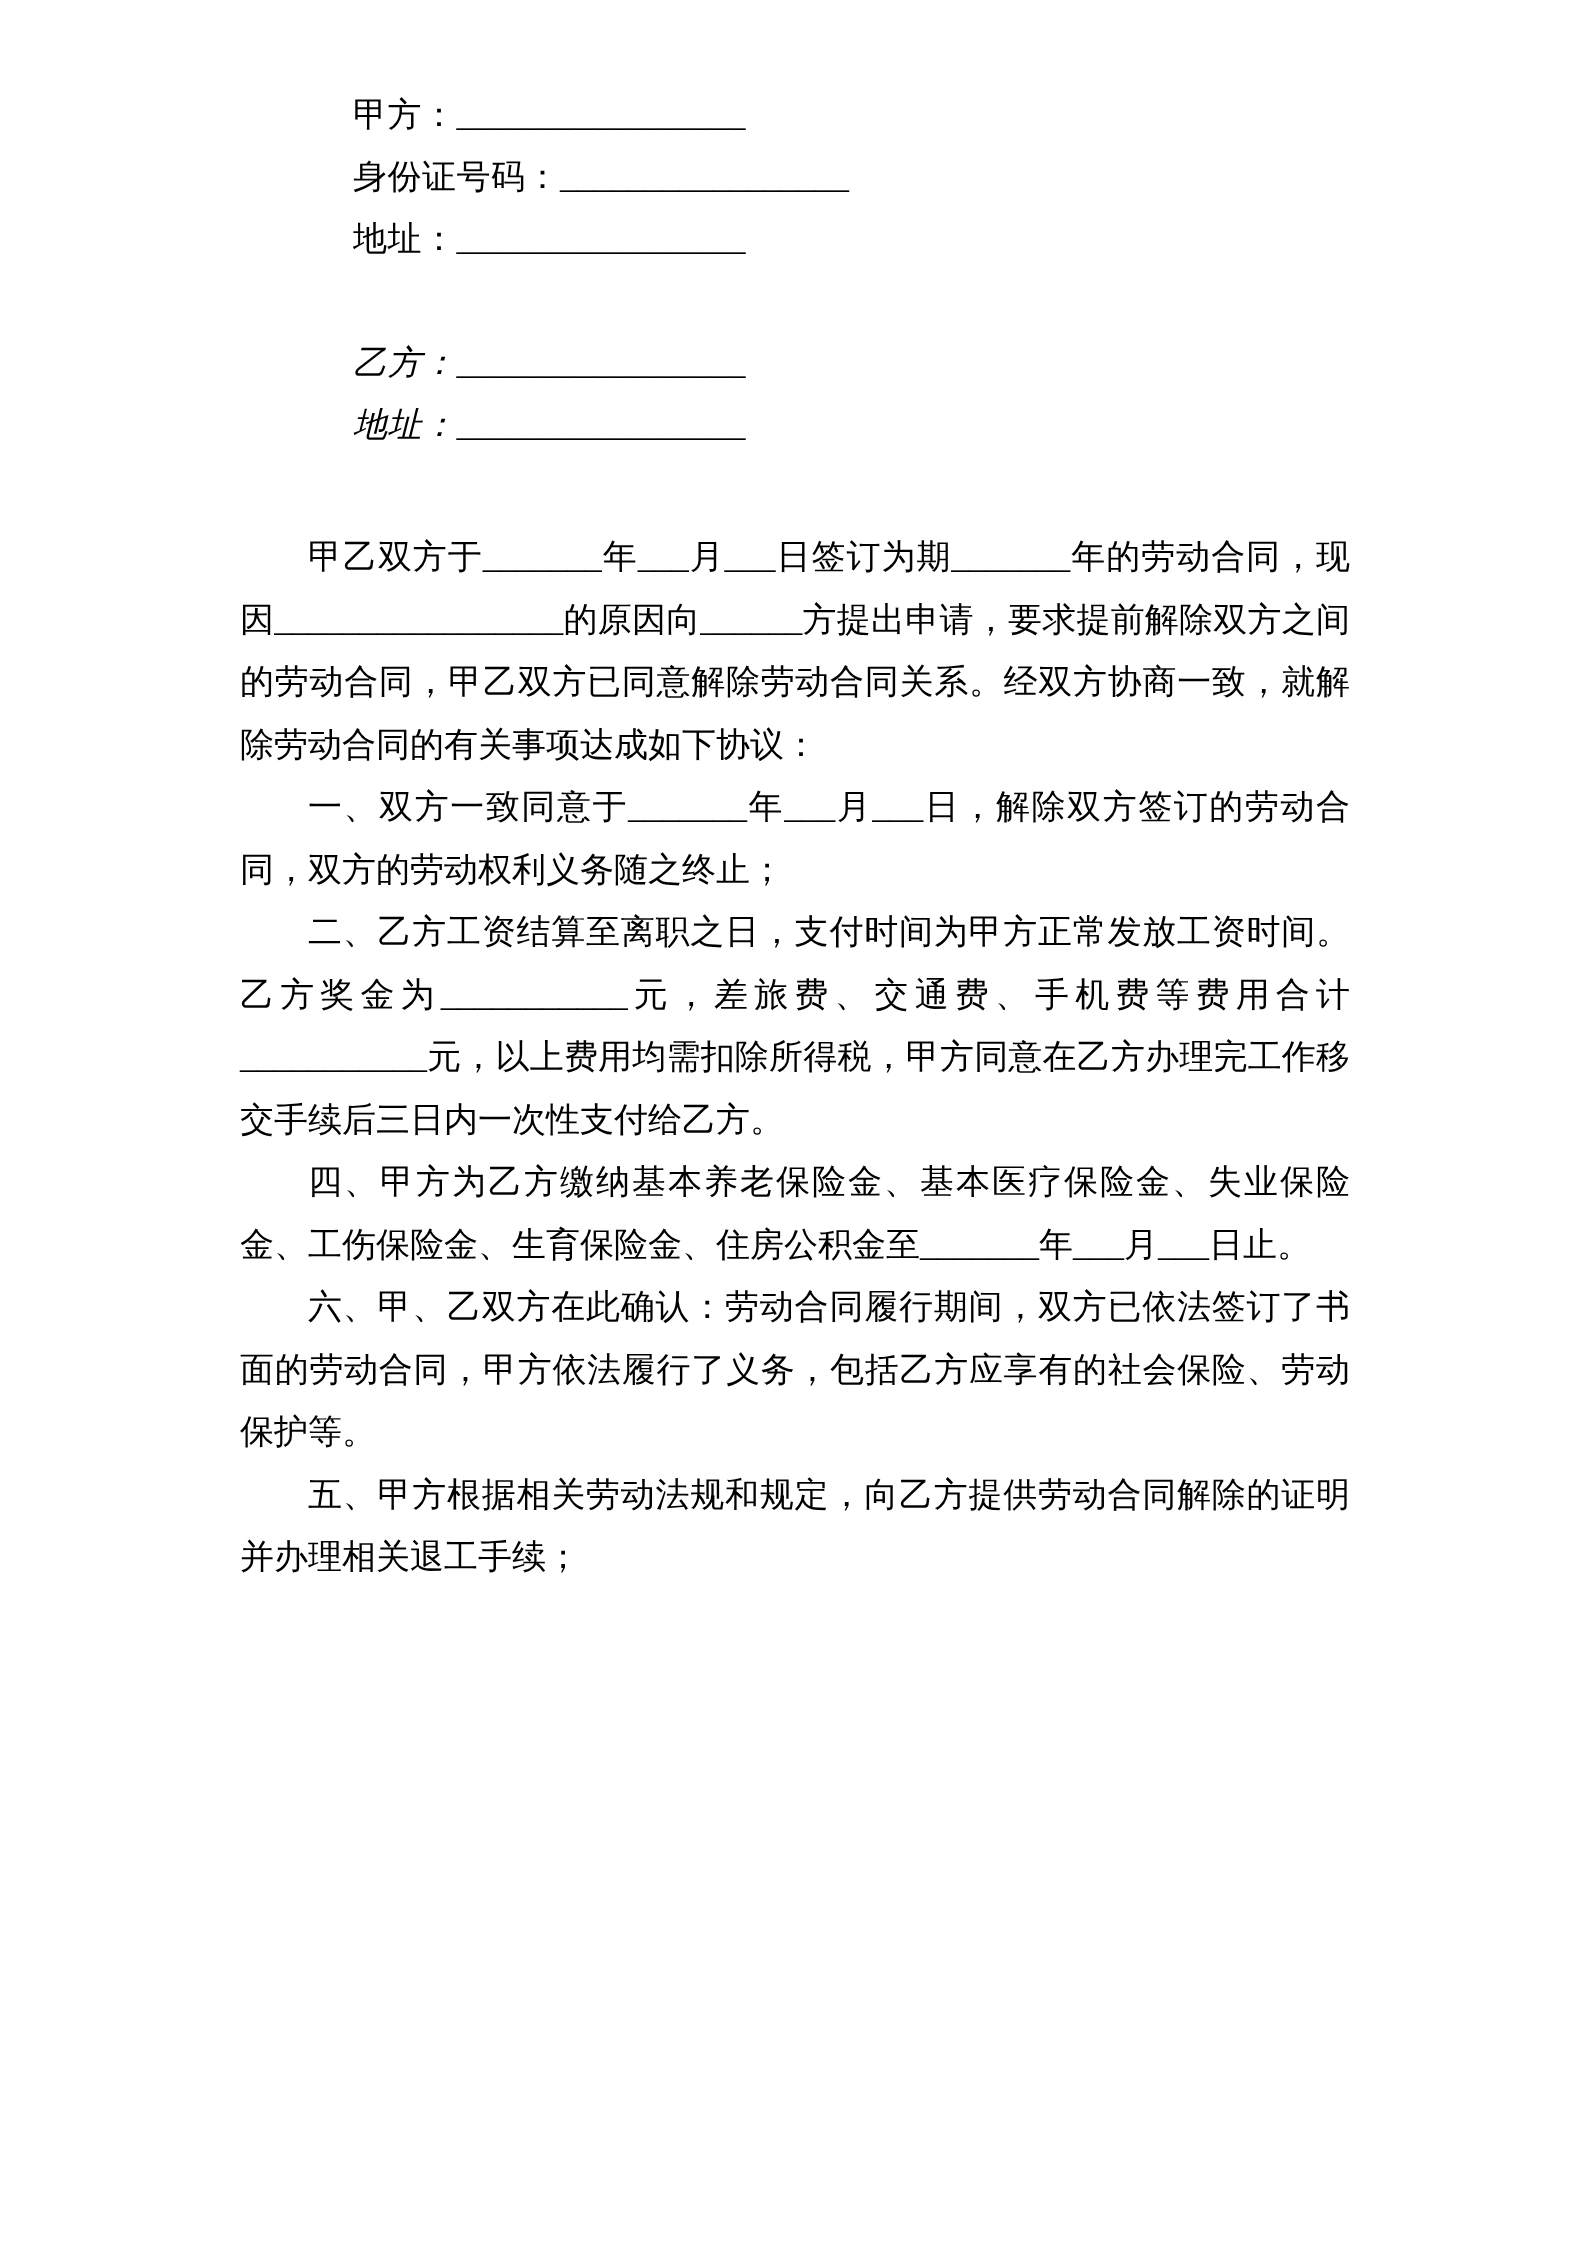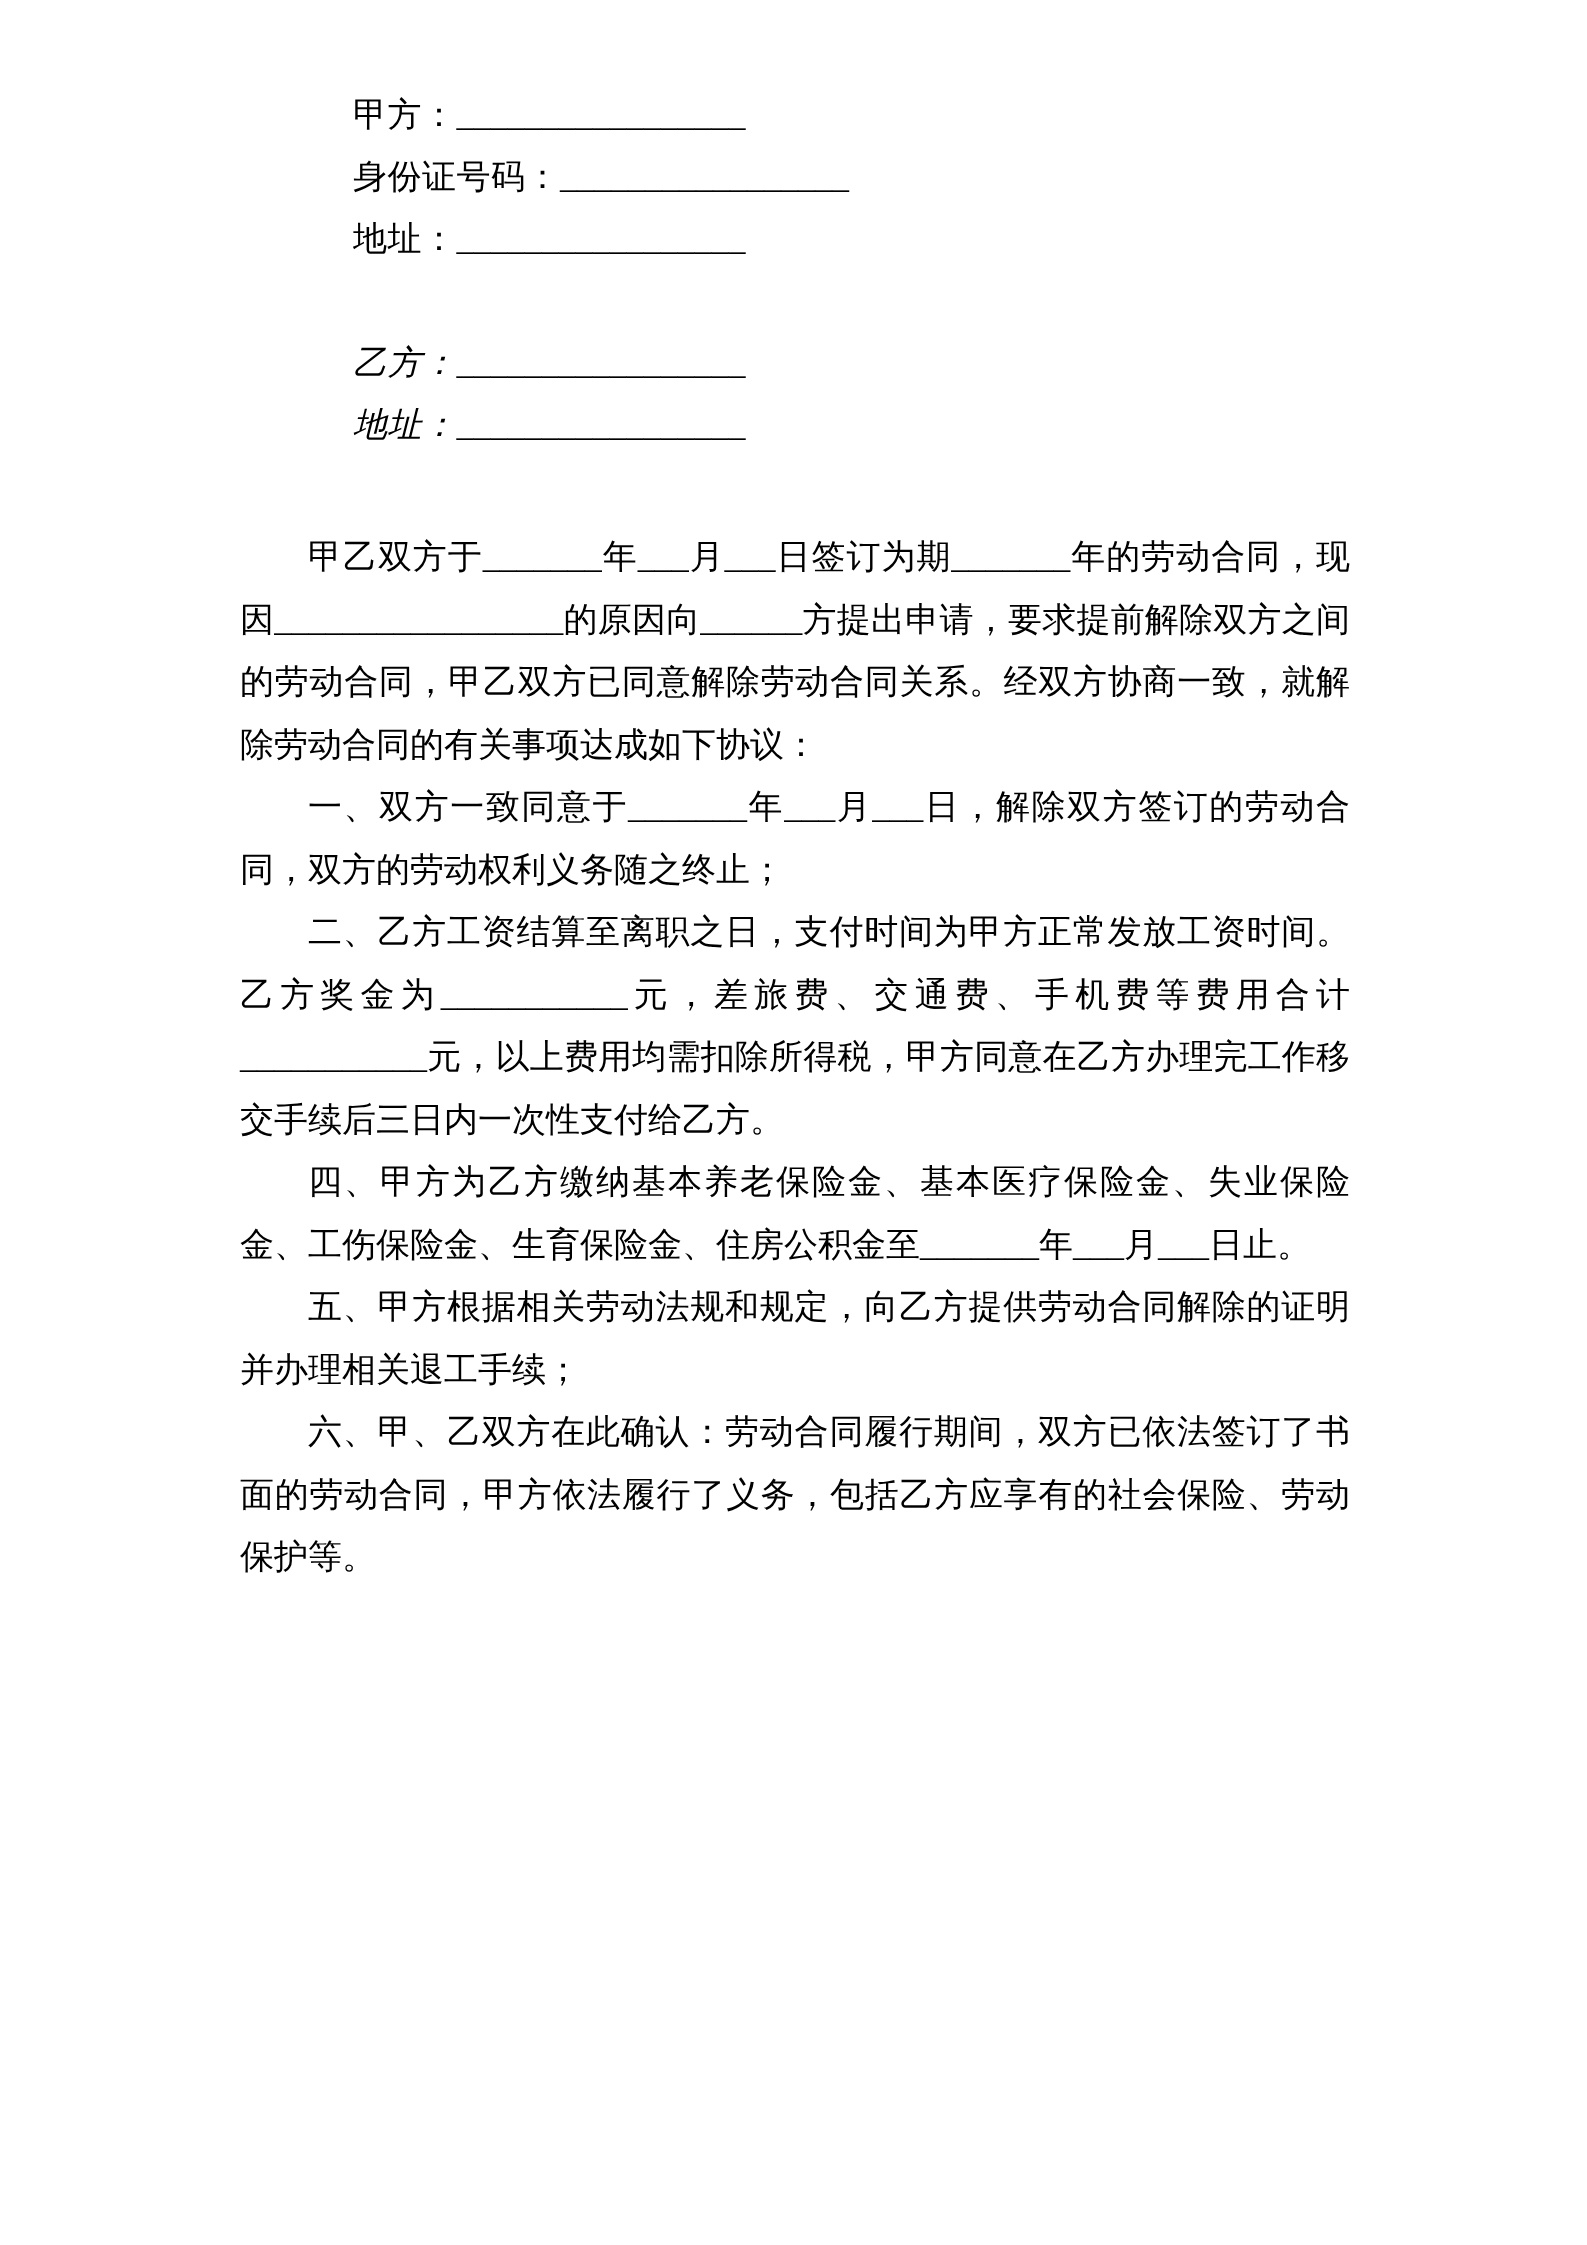--- a/index.html
+++ b/index.html
@@ -92,18 +92,18 @@
       <div class="field-line">
         <span class="field-label">地址：</span><span class="field-blank">_________________</span>
       </div>
     </section>
 
     <section class="body-text">
       <p>甲乙双方于_______年___月___日签订为期_______年的劳动合同，现因_________________的原因向______方提出申请，要求提前解除双方之间的劳动合同，甲乙双方已同意解除劳动合同关系。经双方协商一致，就解除劳动合同的有关事项达成如下协议：</p>
       <p>一、双方一致同意于_______年___月___日，解除双方签订的劳动合同，双方的劳动权利义务随之终止；</p>
       <p>二、乙方工资结算至离职之日，支付时间为甲方正常发放工资时间。乙方奖金为___________元，差旅费、交通费、手机费等费用合计 ___________元，以上费用均需扣除所得税，甲方同意在乙方办理完工作移交手续后三日内一次性支付给乙方。</p>
       <p>四、甲方为乙方缴纳基本养老保险金、基本医疗保险金、失业保险金、工伤保险金、生育保险金、住房公积金至_______年___月___日止。</p>
+      <p>六、甲、乙双方在此确认：劳动合同履行期间，双方已依法签订了书面的劳动合同，甲方依法履行了义务，包括乙方应享有的社会保险、劳动保护等。</p>
       <p>五、甲方根据相关劳动法规和规定，向乙方提供劳动合同解除的证明并办理相关退工手续；</p>
-      <p>六、甲、乙双方在此确认：劳动合同履行期间，双方已依法签订了书面的劳动合同，甲方依法履行了义务，包括乙方应享有的社会保险、劳动保护等。</p>
     </section>
 
   </div>
 </div>
 
 </body></html>

